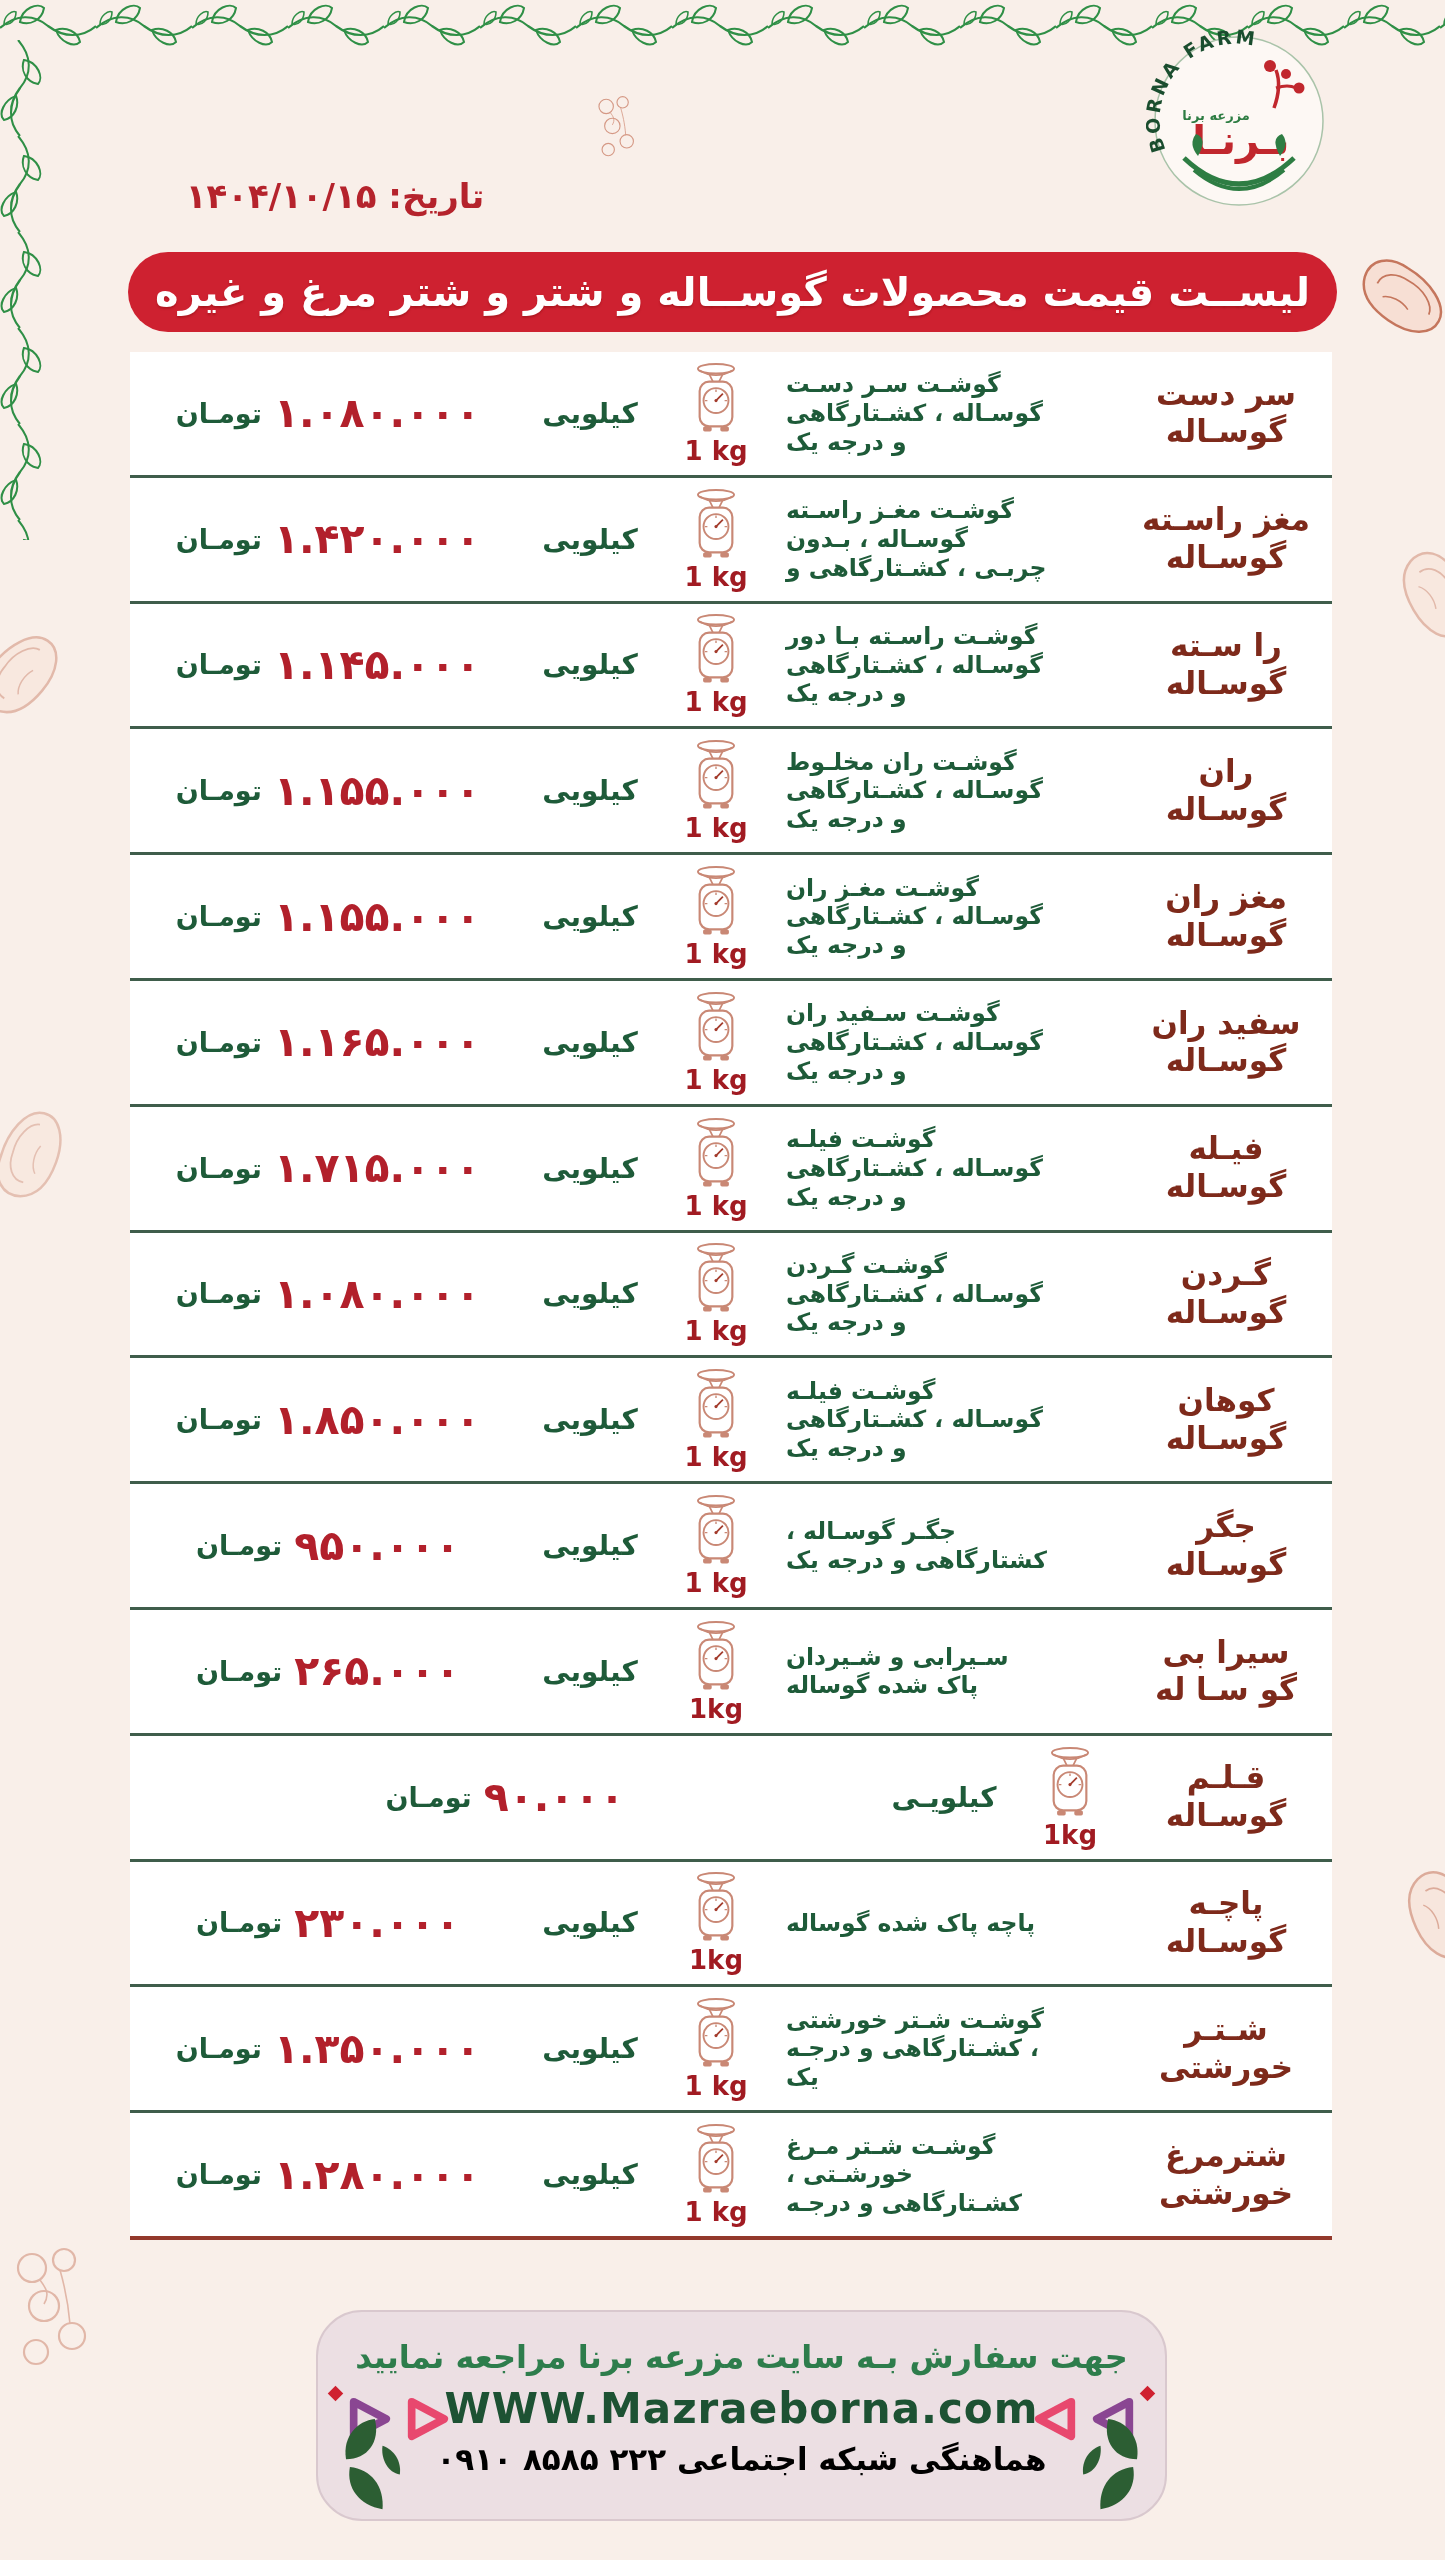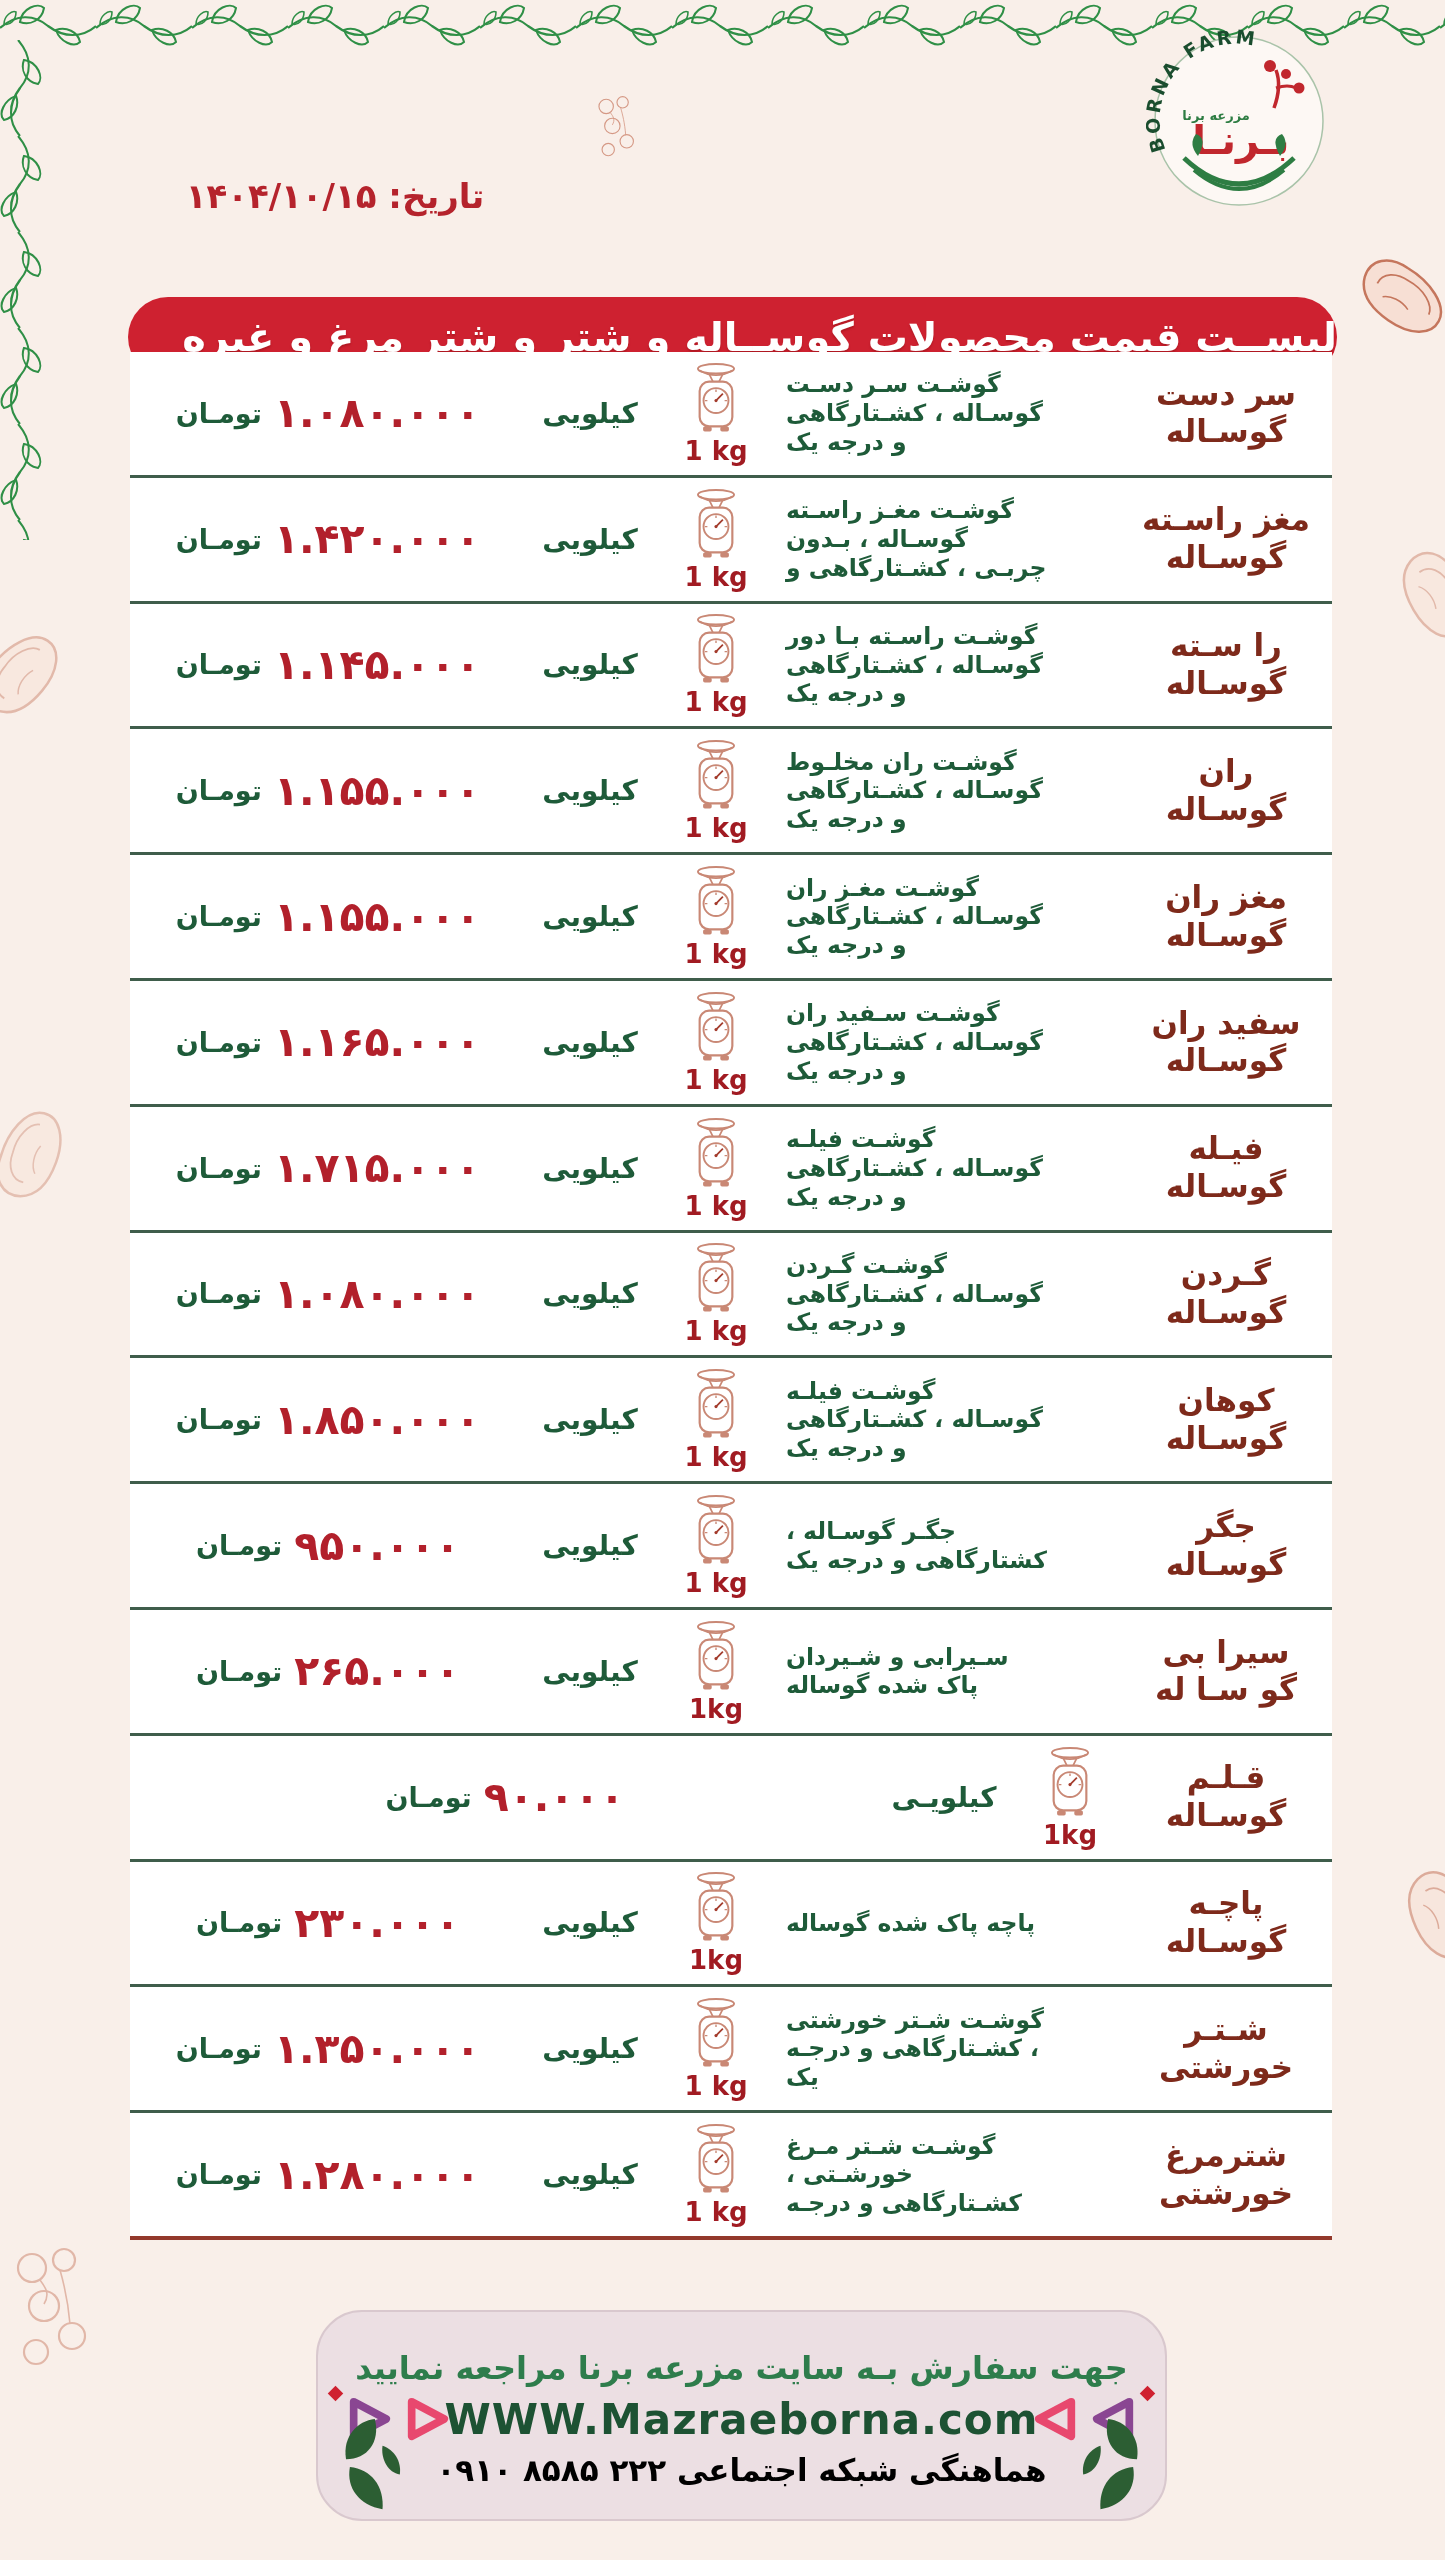--- a/index.html
+++ b/index.html
@@ -12,21 +12,21 @@
 
   
   .logo{position:absolute;left:1146px;top:28px;width:186px;height:186px;}
 
   
   .date{position:absolute;left:185px;top:176px;width:300px;text-align:center;direction:rtl;
         color:#b5232c;font-weight:800;font-size:34px;}
 
   
   .banner{position:absolute;left:128px;top:252px;width:1209px;height:80px;background:#ce2130;
-          border-radius:40px;display:flex;align-items:center;justify-content:flex-end;margin-top:45px;}
+          border-radius:40px;display:flex;align-items:center;justify-content:center;}
   .banner-title{direction:rtl;color:#ffffff;font-weight:800;font-size:40px;letter-spacing:1px;
                 text-shadow:0 2px 2px rgba(120,10,10,.35);}
 
   
   .price-table{position:absolute;left:130px;top:352px;width:1202px;height:1884px;background:#ffffff;
                display:flex;flex-direction:column;border-bottom:4px solid #93392b;}
   .row{flex:1;display:flex;direction:rtl;align-items:center;padding:0 6px;}
   .row + .row{border-top:3px solid #3f5d4b;}
   .c-name{width:200px;text-align:center;color:#7e2a1b;font-weight:800;font-size:31px;line-height:1.22;
           white-space:pre-line;}
@@ -39,21 +39,21 @@
   .c-price{flex:1;display:flex;direction:rtl;align-items:center;justify-content:center;gap:12px;}
   .num{color:#b2202b;font-weight:800;font-size:41px;letter-spacing:1px;}
   .cur{color:#1e5b39;font-weight:700;font-size:27px;}
 
   
   .pill{position:absolute;left:50%;transform:translateX(-50%);top:2254px;height:64px;line-height:64px;
         padding:0 48px;background:#ce2130;border-radius:34px;color:#fff;font-weight:800;font-size:30px;
         direction:rtl;white-space:nowrap;z-index:3;}
   .foot-box{position:absolute;left:316px;top:2310px;width:847px;height:207px;background:#ecdfe3;
             border:2px solid #d9c8ce;border-radius:46px;z-index:2;text-align:center;}
-  .order-note{margin-top:37px;direction:rtl;color:#2e7d4c;font-weight:800;font-size:32px;}
+  .order-note{margin-top:26px;direction:rtl;color:#2e7d4c;font-weight:800;font-size:32px;}
   .site{margin-top:8px;color:#1d5233;font-weight:800;font-size:42px;letter-spacing:1px;}
   .social{margin-top:8px;direction:rtl;color:#000000;font-weight:800;font-size:31px;}
   .chev{position:absolute;width:46px;height:46px;top:84px;}
   .chev.pk{color:#e8486e;} .chev.pu{color:#8a4692;}
   .dia{position:absolute;width:11px;height:11px;background:#cf2130;transform:rotate(45deg);top:76px;}
   .sprig{position:absolute;bottom:6px;width:78px;height:96px;}
   .sprig.right{transform:scaleX(-1);}
 
   .deco{position:absolute;}
 </style>

